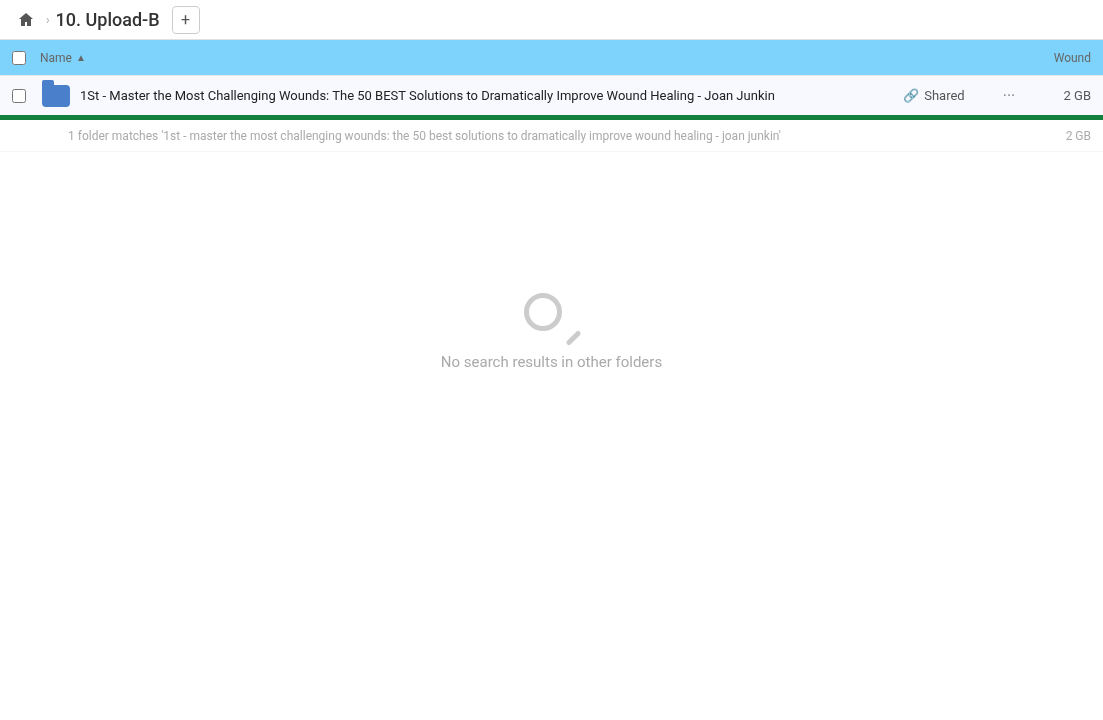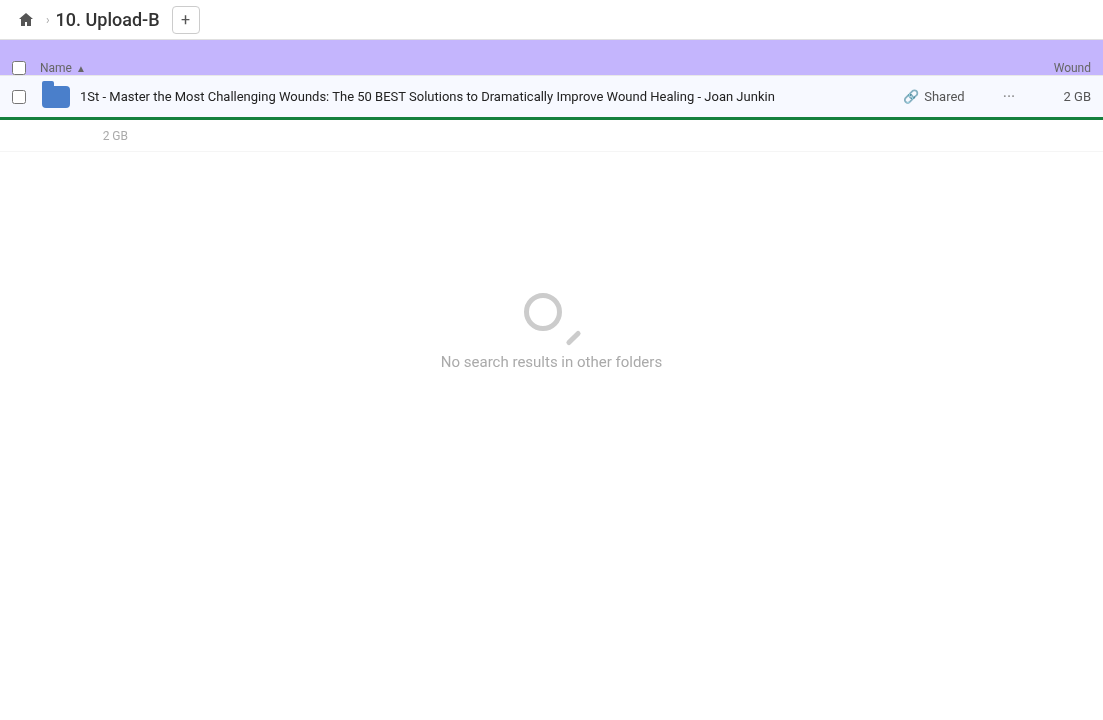--- a/index.html
+++ b/index.html
@@ -57,25 +57,25 @@
       border-radius: 4px;
       cursor: pointer;
       color: #555;
       font-size: 16px;
       margin-left: 8px;
     }
 
     
     .col-header {
       display: flex;
-      align-items: flex-end;
+      align-items: center;
       height: 36px;
       padding: 0 12px;
       border-bottom: 1px solid #e8e8e8;
-      background: #c4b5fd;
+      background: #7dd3fc;
     }
     .col-checkbox {
       width: 28px;
       display: flex;
       align-items: center;
     }
     .col-name {
       flex: 1;
       font-size: 12px;
       color: #666;
@@ -90,21 +90,21 @@
       font-size: 12px;
       color: #666;
     }
 
     
     .file-row {
       display: flex;
       align-items: center;
       height: 44px;
       padding: 0 12px;
-      border-bottom: 3px solid #15803d;
+      border-bottom: 5px solid #15803d;
       background: #f7f9ff;
       cursor: pointer;
     }
     .row-checkbox {
       width: 28px;
       display: flex;
       align-items: center;
     }
     .row-icon {
       width: 32px;
@@ -276,20 +276,21 @@
     <span>🔗</span>
     <span>Shared</span>
   </div>
   <div class="row-more">
     <span>···</span>
   </div>
   <div class="row-size">2 GB</div>
 </div>
 
 <div class="match-row">
+  <span class="match-text">1 folder matches '1st - master the most challenging wounds: the 50 best solutions to dramatically improve wound healing - joan junkin'</span>
   <span class="match-size">2 GB</span>
 </div>
 
 <div class="empty-state">
   <div class="empty-search-icon">
     <div class="search-circle"></div>
     <div class="search-handle"></div>
   </div>
   <span class="empty-text">No search results in other folders</span>
 </div>

